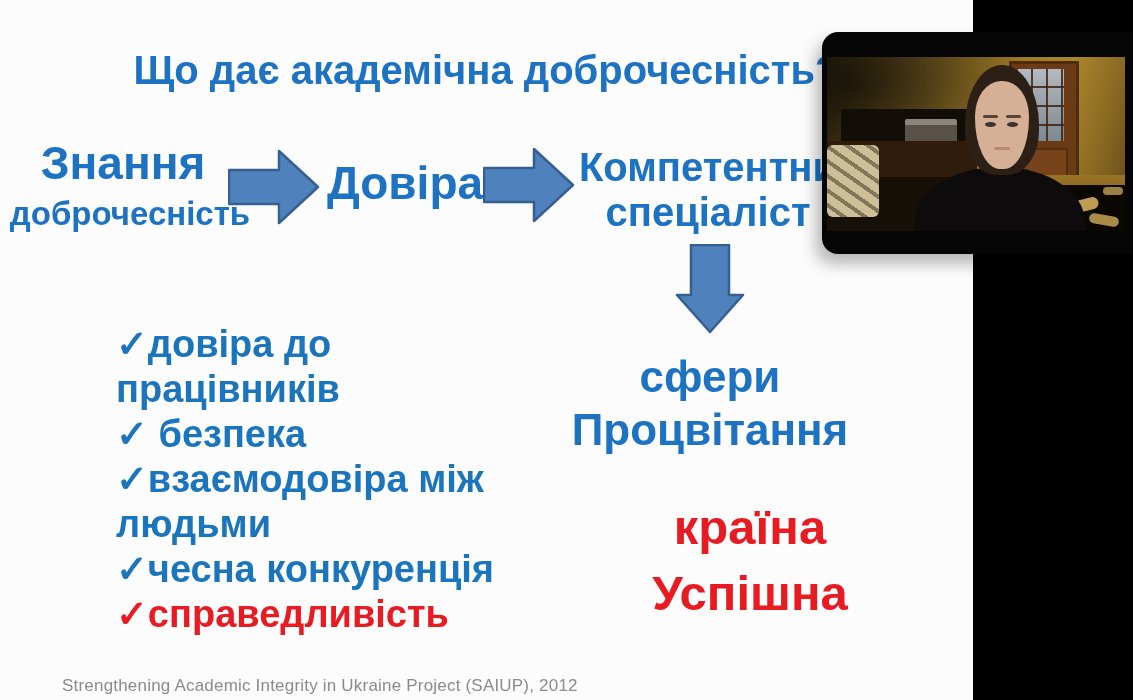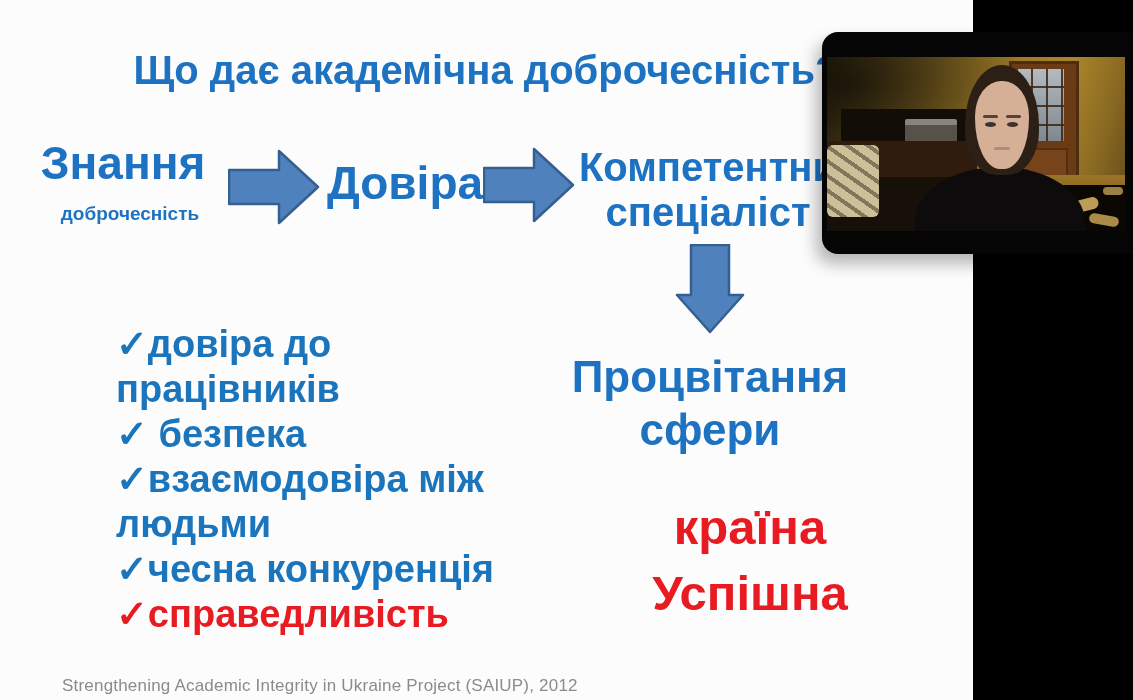--- a/index.html
+++ b/index.html
@@ -15,21 +15,21 @@
   .slide-title{
     position:absolute;left:0;top:48px;width:973px;margin:0;
     text-align:center;font-size:40px;font-weight:700;color:#1d72c1;
   }
   .knowledge-big{
     position:absolute;left:18px;top:137px;width:210px;text-align:center;
     font-size:46px;line-height:52px;font-weight:700;color:#1d72c1;
   }
   .knowledge-sub{
     position:absolute;left:5px;top:197px;width:250px;text-align:center;
-    font-size:19px;line-height:34px;font-weight:700;color:#1d72c1;
+    font-size:33px;line-height:34px;font-weight:700;color:#1d72c1;
   }
   .trust-word{
     position:absolute;left:325px;top:157px;width:160px;text-align:center;
     font-size:46px;line-height:52px;font-weight:700;color:#1d72c1;
   }
   .competent-block{
     position:absolute;left:558px;top:145px;width:300px;text-align:center;
     font-size:40px;line-height:45px;font-weight:700;color:#1d72c1;
   }
   .prosperity-block{
@@ -136,22 +136,22 @@
     <div class="competent-block two-line">
       <span>Компетентни</span>
       <span>спеціаліст</span>
     </div>
 
     <svg class="arrow-svg arrow-down-1" width="70" height="90" viewBox="0 0 70 90">
       <polygon points="16,1 54,1 54,51 68,51 35,88 2,51 16,51" fill="#4f81bd" stroke="#365f91" stroke-width="2.5" stroke-linejoin="round"></polygon>
     </svg>
 
     <div class="prosperity-block two-line">
+      <span>сфери</span>
       <span>Процвітання</span>
-      <span>сфери</span>
     </div>
 
     <div class="success-block two-line">
       <span>країна</span>
       <span>Успішна</span>
     </div>
 
     <div class="checklist">
       <div class="check-item" data-color="blue">
         <span class="mark">✓</span><span>довіра до працівників</span>

